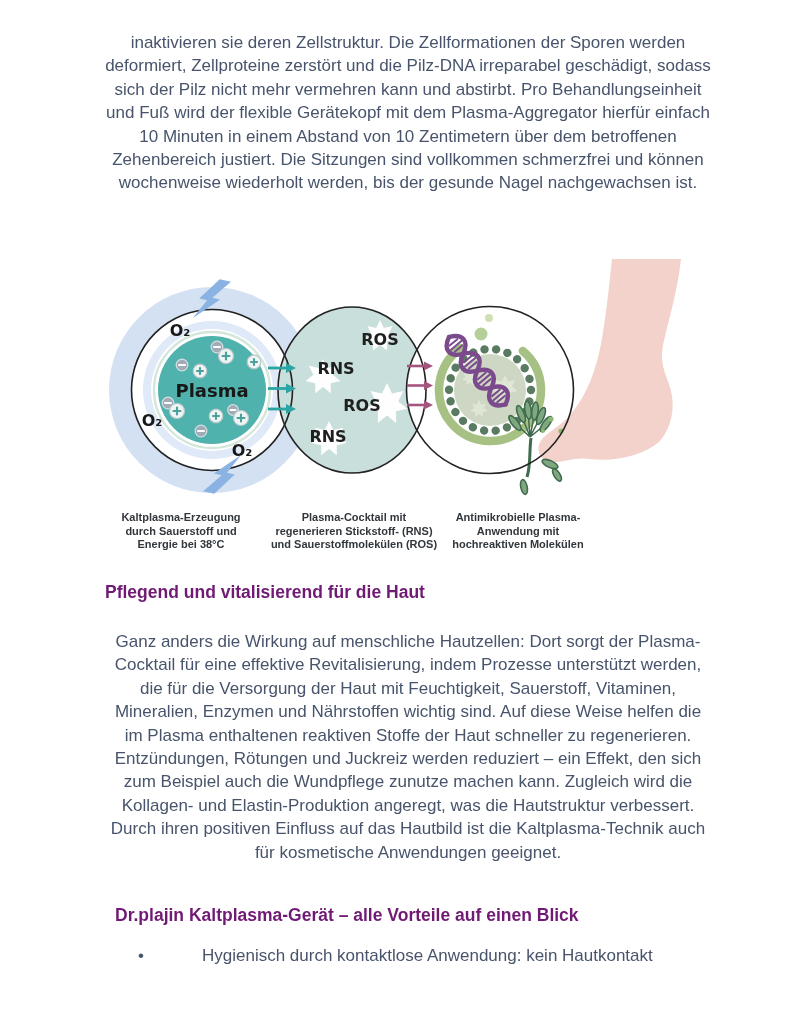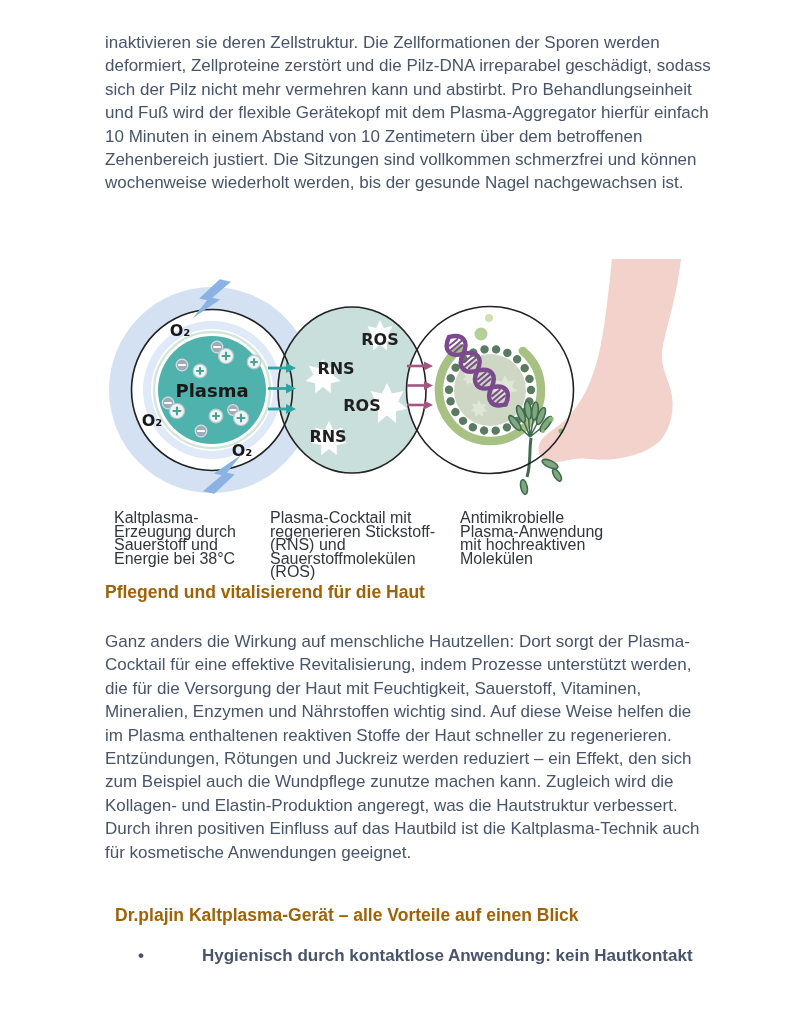--- a/index.html
+++ b/index.html
@@ -1,23 +1,23 @@
 <!DOCTYPE html>
 <html><head>
 <meta charset="utf-8">
 <style>
   html,body{margin:0;padding:0;}
   body{width:799px;height:1034px;background:#ffffff;position:relative;
        font-family:"Liberation Sans","DejaVu Sans",sans-serif;overflow:hidden;}
   .abs{position:absolute;}
-  .body-text{font-size:17px;line-height:23.4px;color:#48546b;letter-spacing:0;}
-  .heading{font-size:17.5px;font-weight:bold;color:#a16207;line-height:22px;}
-  .caption{font-size:16px;line-height:13.6px;font-weight:normal;color:#32373c;}
+  .body-text{font-size:17px;line-height:23.4px;color:#48546b;letter-spacing:0;text-align:center;}
+  .heading{font-size:17.5px;font-weight:bold;color:#701a75;line-height:22px;}
+  .caption{font-size:11px;line-height:13.6px;font-weight:bold;color:#32373c;text-align:center;}
   ul.benefits{list-style:none;margin:0;padding:0;}
-  ul.benefits li{position:relative;padding-left:97px;font-size:17px;line-height:23px;color:#48546b;font-weight:bold;}
+  ul.benefits li{position:relative;padding-left:97px;font-size:17px;line-height:23px;color:#48546b;}
   ul.benefits li::before{content:"•";position:absolute;left:33px;top:0;color:#48546b;}
   svg text{font-family:"DejaVu Sans",sans-serif;}
 </style>
 </head>
 <body>
 
 <p class="abs body-text" style="left:105px;top:31px;width:606px;margin:0">inaktivieren sie deren Zellstruktur. Die Zellformationen der Sporen werden deformiert, Zellproteine zerstört und die Pilz-DNA irreparabel geschädigt, sodass sich der Pilz nicht mehr vermehren kann und abstirbt. Pro Behandlungseinheit und Fuß wird der flexible Gerätekopf mit dem Plasma-Aggregator hierfür einfach 10 Minuten in einem Abstand von 10 Zentimetern über dem betroffenen Zehenbereich justiert. Die Sitzungen sind vollkommen schmerzfrei und können wochenweise wiederholt werden, bis der gesunde Nagel nachgewachsen ist.</p>
 
 <svg class="abs" style="left:0;top:243px" width="799" height="262" viewBox="0 243 799 262">
   <defs>
@@ -175,21 +175,21 @@
   <g fill="#8ab3e4">
     <use href="#bolt" transform="translate(204,276) rotate(12) scale(2.3)"></use>
   </g>
   <g fill="#8ab3e4">
     <use href="#bolt" transform="translate(230,497) rotate(192) scale(2.3)"></use>
   </g>
 </svg>
 
 <div class="abs caption" style="left:114px;top:511px;width:134px">Kaltplasma-Erzeugung durch Sauerstoff und Energie bei 38°C</div>
 <div class="abs caption" style="left:270px;top:511px;width:168px">Plasma-Cocktail mit regenerieren Stickstoff- (RNS) und Sauerstoffmolekülen (ROS)</div>
-<div class="abs caption" style="left:460px;top:511px;width:156px">Antimikrobielle Plasma-Anwendung mit hochreaktiven Molekülen</div>
+<div class="abs caption" style="left:440px;top:511px;width:156px">Antimikrobielle Plasma-Anwendung mit hochreaktiven Molekülen</div>
 
 <h2 class="abs heading" style="left:105px;top:581px;margin:0">Pflegend und vitalisierend für die Haut</h2>
 <p class="abs body-text" style="left:105px;top:630px;width:606px;margin:0">Ganz anders die Wirkung auf menschliche Hautzellen: Dort sorgt der Plasma-Cocktail für eine effektive Revitalisierung, indem Prozesse unterstützt werden, die für die Versorgung der Haut mit Feuchtigkeit, Sauerstoff, Vitaminen, Mineralien, Enzymen und Nährstoffen wichtig sind. Auf diese Weise helfen die im Plasma enthaltenen reaktiven Stoffe der Haut schneller zu regenerieren. Entzündungen, Rötungen und Juckreiz werden reduziert – ein Effekt, den sich zum Beispiel auch die Wundpflege zunutze machen kann. Zugleich wird die Kollagen- und Elastin-Produktion angeregt, was die Hautstruktur verbessert. Durch ihren positiven Einfluss auf das Hautbild ist die Kaltplasma-Technik auch für kosmetische Anwendungen geeignet.</p>
 
 <h2 class="abs heading" style="left:105px;top:894px;margin:10px">Dr.plajin Kaltplasma-Gerät – alle Vorteile auf einen Blick</h2>
 <ul class="abs benefits" style="left:105px;top:944px;width:620px">
   <li>Hygienisch durch kontaktlose Anwendung: kein Hautkontakt</li>
 </ul>
 
 </body></html>

